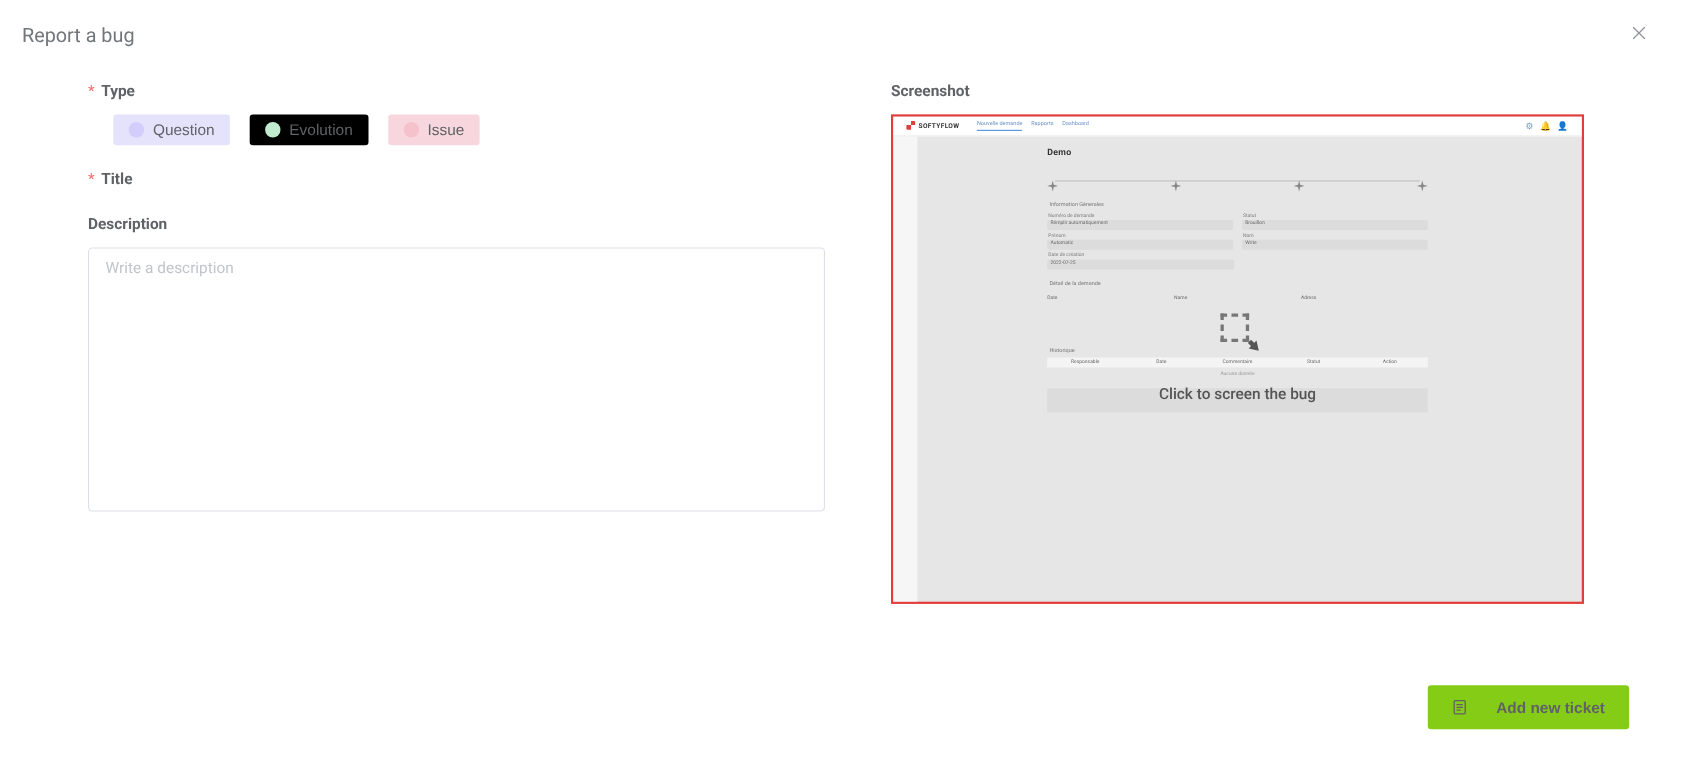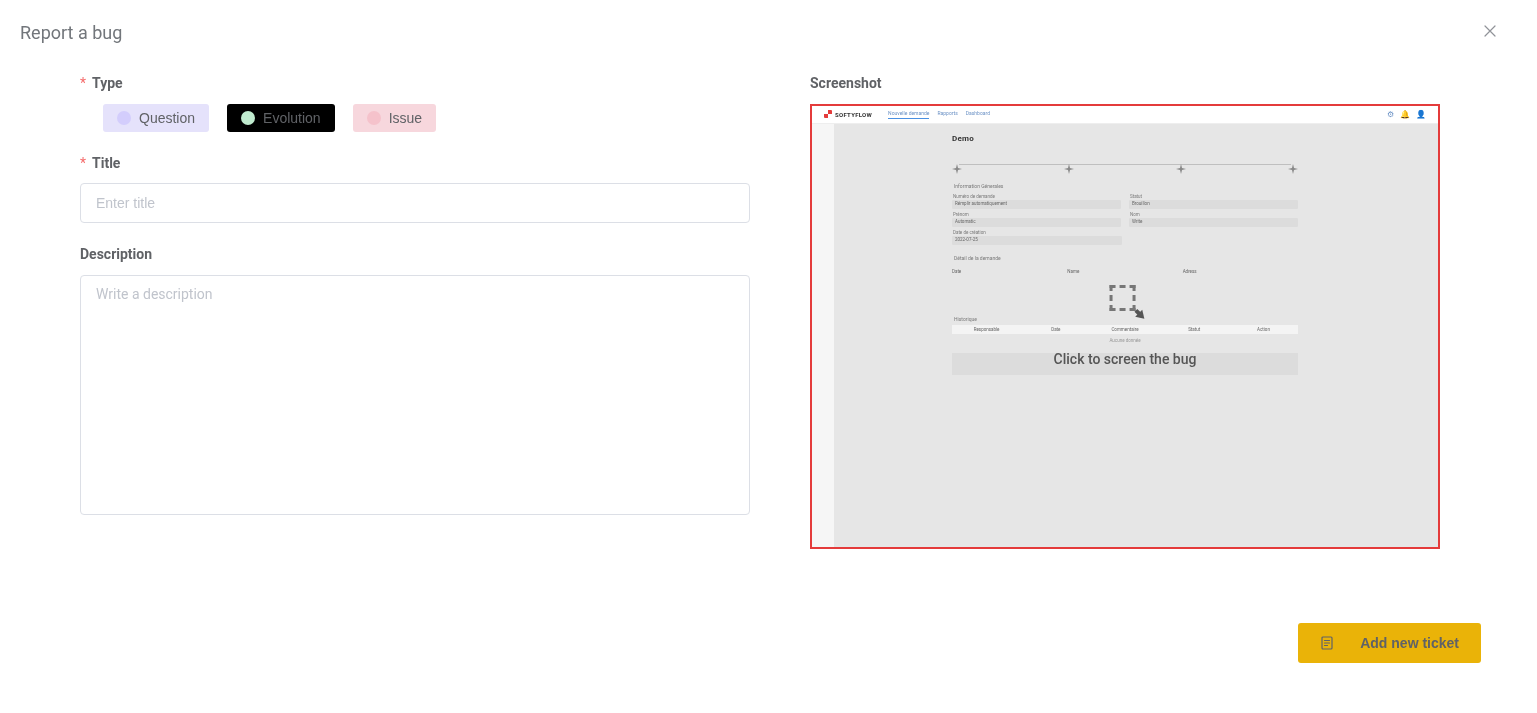--- a/index.html
+++ b/index.html
@@ -204,21 +204,21 @@
   }
   .ss-overlay-text { font-size:14px; color:#555; font-weight:500;}
   .footer {
     position: absolute;
     right: 56px;
     bottom: 50px;
     display: flex;
     justify-content: flex-end;
   }
   .add-btn {
-    background: #eab308;
+    background: #84cc16;
     border: none;
     color: #606266;
     font-size: 14px;
     font-weight: 700;
     padding: 12px 22px;
     border-radius: 3px;
     cursor: pointer;
     display: inline-flex;
     align-items: center;
     gap: 26px;
@@ -257,21 +257,20 @@
           </button>
           <button class="radio-btn radio-issue">
             <span class="circle"></span>
             <span>Issue</span>
           </button>
         </div>
       </div>
 
       <div class="form-item">
         <label class="form-label required">Title</label>
-        <input class="text-input" type="text" placeholder="Enter title" style="">
       </div>
 
       <div class="form-item">
         <label class="form-label">Description</label>
         <textarea class="textarea" placeholder="Write a description" style=""></textarea>
       </div>
 
     </div>
 
     <div class="right-col">

